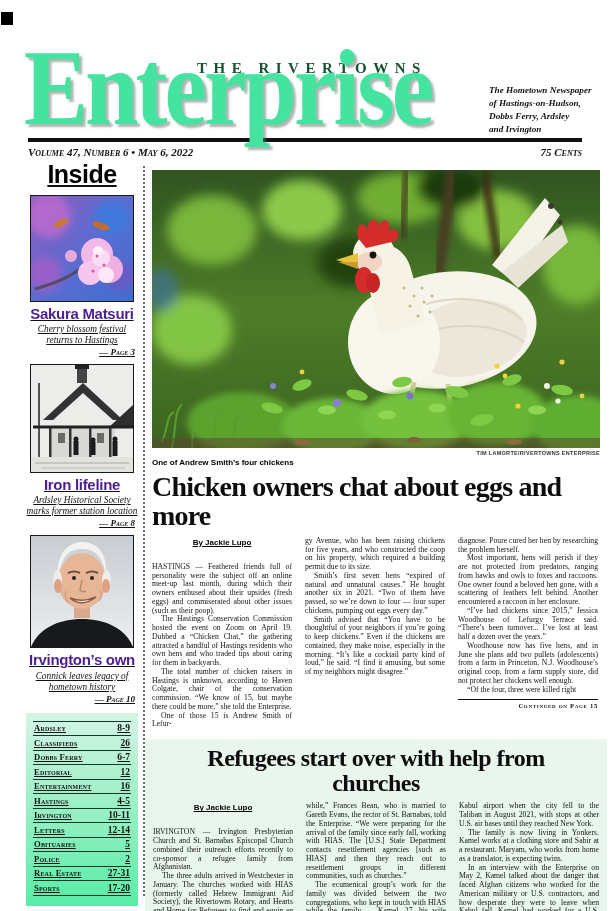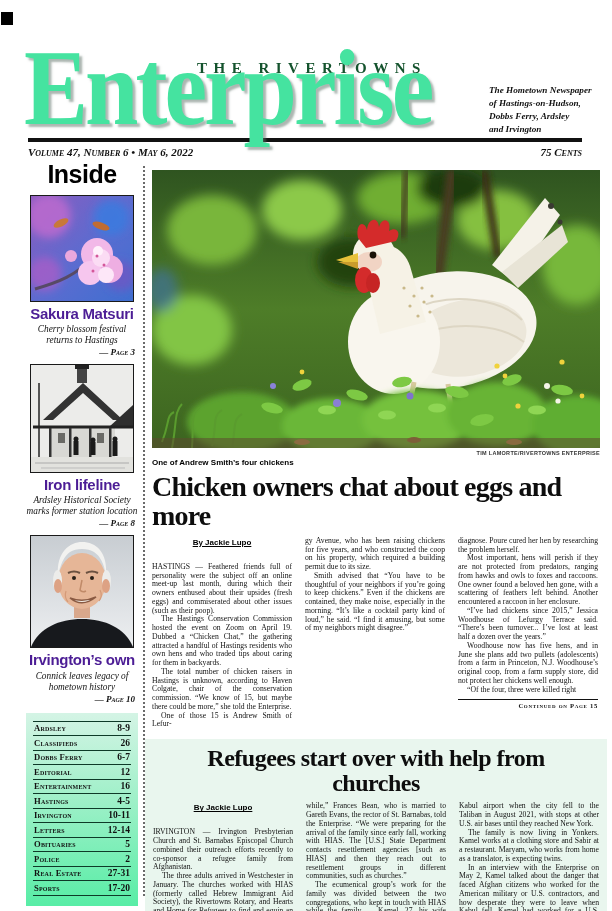--- a/index.html
+++ b/index.html
@@ -13,21 +13,21 @@
   .wordmark{position:absolute;left:24px;top:34px;margin:0;font:700 96px/1 "Liberation Serif",serif;
             color:#45e3a0;letter-spacing:-3px;z-index:2;transform:scaleY(1.12);transform-origin:top left;
             text-shadow:3px 3px 2px rgba(90,110,100,.5);white-space:nowrap;}
   .tagline{position:absolute;left:489px;top:84px;width:116px;
            font:italic 700 9.2px/1.4 "Liberation Serif",serif;color:#111;z-index:3;}
   .mast-rule{position:absolute;left:28px;top:138px;width:554px;height:4px;background:#111;z-index:1;}
   .dateline{position:absolute;left:28px;top:146px;width:554px;display:flex;justify-content:space-between;
             font:italic 700 11px "Liberation Serif",serif;font-variant:small-caps;z-index:1;}
 
   
-  .sidebar{position:absolute;left:26px;top:161px;width:112px;}
+  .sidebar{position:absolute;left:26px;top:161px;width:112px;text-decoration:underline;}
   .inside-title{margin:0 0 6px;text-align:center;font:700 25px/1.1 "Liberation Sans",sans-serif;
                 letter-spacing:-.5px;color:#000;}
   .story{margin-bottom:7px;}
   .story-photo{display:block;width:102px;margin:0 auto;border:1px solid #1a1a1a;}
   .story-title{font:700 15px/1.1 "Liberation Sans",sans-serif;text-align:center;margin-top:4px;
                letter-spacing:-.3px;color:#4c1d95;}
   .story-blurb{font:italic 9.3px/1.18 "Liberation Serif",serif;text-align:center;margin-top:2px;}
   .pageref{font:italic 700 9px "Liberation Serif",serif;font-variant:small-caps;text-align:right;
            margin-top:1px;padding-right:3px;}
   .index{margin-top:9px;background:linear-gradient(180deg,#d4f4e5 0%,#9ef0c8 45%,#58eda6 100%);
@@ -373,20 +373,21 @@
           <div class="coltext">
               <p>HASTINGS — Feathered friends full of personality were the subject off an online meet-up last month, during which their owners enthused about their upsides (fresh eggs) and commiserated about other issues (such as their poop).</p>
               <p>The Hastings Conservation Commission hosted the event on Zoom on April 19. Dubbed a “Chicken Chat,” the gathering attracted a handful of Hastings residents who own hens and who traded tips about caring for them in backyards.</p>
               <p>The total number of chicken raisers in Hastings is unknown, according to Haven Colgate, chair of the conservation commission. “We know of 15, but maybe there could be more,” she told the Enterprise.</p>
               <p>One of those 15 is Andrew Smith of Lefur-</p>
             </div>
         </div>
         <div class="col">
           <div class="coltext">
               <p>gy Avenue, who has been raising chickens for five years, and who constructed the coop on his property, which required a building permit due to its size.</p>
+              <p>Smith’s first seven hens “expired of natural and unnatural causes.” He bought another six in 2021. “Two of them have passed, so we’re down to four — four super chickens, pumping out eggs every day.”</p>
               <p>Smith advised that “You have to be thoughtful of your neighbors if you’re going to keep chickens.” Even if the chickens are contained, they make noise, especially in the morning. “It’s like a cocktail party kind of loud,” he said. “I find it amusing, but some of my neighbors might disagree.”</p>
             </div>
         </div>
         <div class="col">
           <div class="coltext">
               <p>diagnose. Poure cured her hen by researching the problem herself.</p>
               <p>Most important, hens will perish if they are not protected from predators, ranging from hawks and owls to foxes and raccoons. One owner found a beloved hen gone, with a scattering of feathers left behind. Another encountered a raccoon in her enclosure.</p>
               <p>“I’ve had chickens since 2015,” Jessica Woodhouse of Lefurgy Terrace said. “There’s been turnover... I’ve lost at least half a dozen over the years.”</p>
               <p>Woodhouse now has five hens, and in June she plans add two pullets (adolescents) from a farm in Princeton, N.J. Woodhouse’s original coop, from a farm supply store, did not protect her chickens well enough.</p>
               <p>“Of the four, three were killed right</p>

